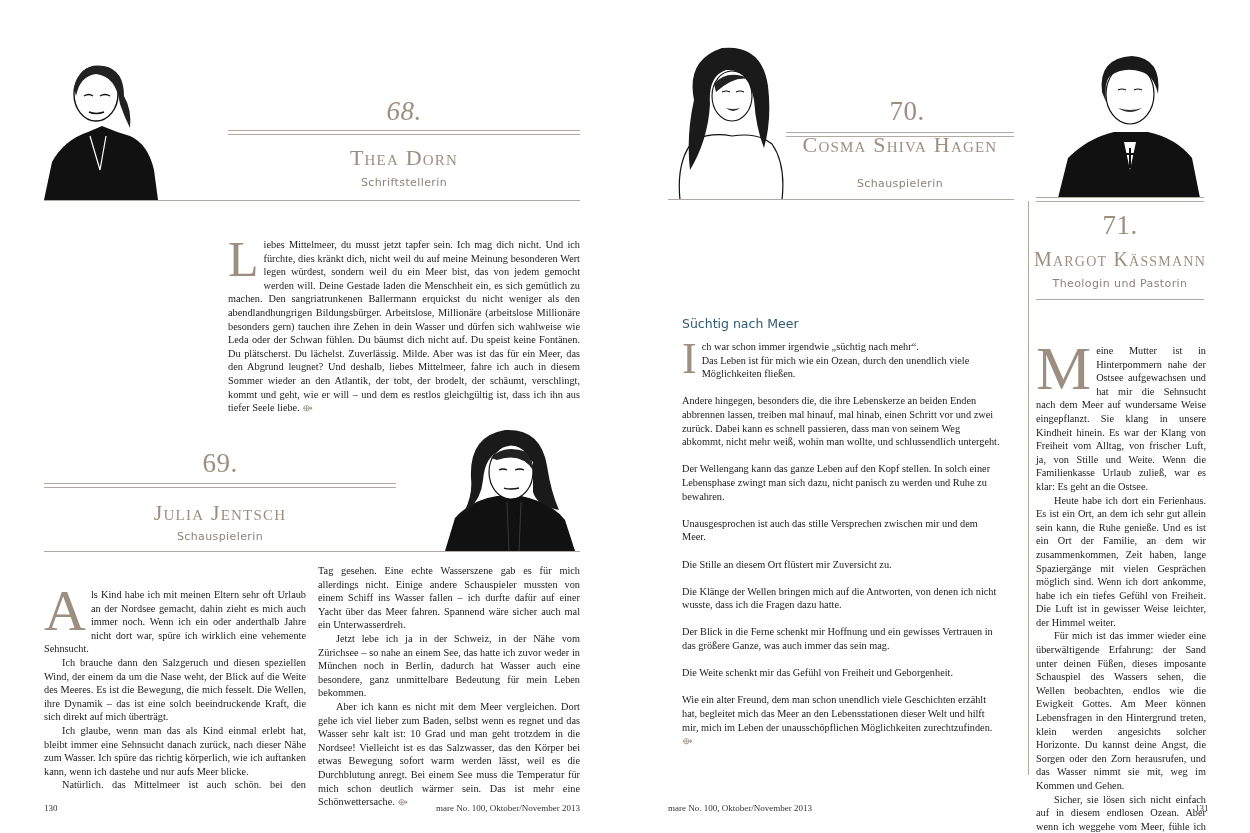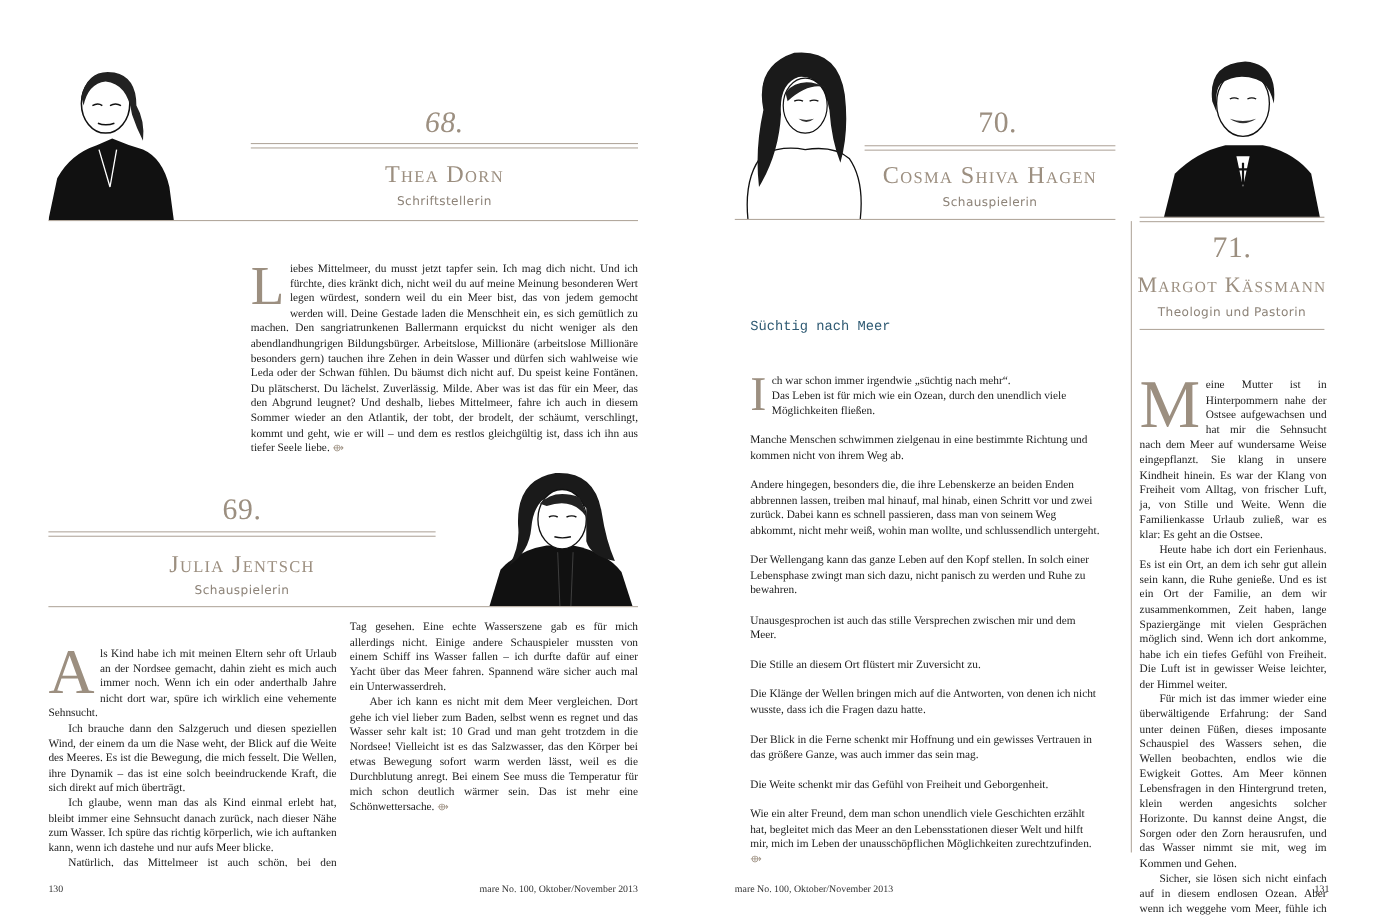--- a/index.html
+++ b/index.html
@@ -97,20 +97,21 @@
   </div>
 
   <div class="body" style="left:44px;top:588px;width:262px;height:200px;overflow:hidden;">
     <p class="first"><span class="drop big">A</span><span>ls Kind habe ich mit meinen Eltern sehr oft Urlaub an der Nordsee gemacht, dahin zieht es mich auch immer noch. Wenn ich ein oder anderthalb Jahre nicht dort war, spüre ich wirklich eine vehemente Sehnsucht.</span></p>
     <p>Ich brauche dann den Salzgeruch und diesen speziellen Wind, der einem da um die Nase weht, der Blick auf die Weite des Meeres. Es ist die Bewegung, die mich fesselt. Die Wellen, ihre Dynamik – das ist eine solch beeindruckende Kraft, die sich direkt auf mich überträgt.</p>
     <p>Ich glaube, wenn man das als Kind einmal erlebt hat, bleibt immer eine Sehnsucht danach zurück, nach dieser Nähe zum Wasser. Ich spüre das richtig körperlich, wie ich auftanken kann, wenn ich dastehe und nur aufs Meer blicke.</p>
     <p>Natürlich, das Mittelmeer ist auch schön, bei den Dreharbeiten zu meinem letzten Film habe ich es sechs Wochen lang jeden Tag gesehen. Eine echte Wasserszene gab es für mich allerdings nicht. Einige andere Schauspieler mussten von einem Schiff ins Wasser fallen – ich durfte dafür auf einer Yacht über das Meer fahren. Spannend wäre sicher auch mal ein Unterwasserdreh.</p>
   </div>
   <div class="body" style="left:318px;top:564px;width:262px;">
     <p class="first">Tag gesehen. Eine echte Wasserszene gab es für mich allerdings nicht. Einige andere Schauspieler mussten von einem Schiff ins Wasser fallen – ich durfte dafür auf einer Yacht über das Meer fahren. Spannend wäre sicher auch mal ein Unterwasserdreh.</p>
+    <p>Jetzt lebe ich ja in der Schweiz, in der Nähe vom Zürichsee – so nahe an einem See, das hatte ich zuvor weder in München noch in Berlin, dadurch hat Wasser auch eine besondere, ganz unmittelbare Bedeutung für mein Leben bekommen.</p>
     <p><span>Aber ich kann es nicht mit dem Meer vergleichen. Dort gehe ich viel lieber zum Baden, selbst wenn es regnet und das Wasser sehr kalt ist: 10 Grad und man geht trotzdem in die Nordsee! Vielleicht ist es das Salzwasser, das den Körper bei etwas Bewegung sofort warm werden lässt, weil es die Durchblutung anregt. Bei einem See muss die Temperatur für mich schon deutlich wärmer sein. Das ist mehr eine Schönwettersache.</span> <span class="end">⟴</span></p>
   </div>
 
   <div class="folio" style="left:44px;">130</div>
   <div class="folio" style="left:436px;">mare No. 100, Oktober/November 2013</div>
 </div>
 
 <div>
 
   <div class="portrait" style="left:672px;top:40px;width:120px;height:160px;">
@@ -119,21 +120,21 @@
       <path d="M22 60 Q14 20 50 8 Q90 4 96 46 Q100 80 92 108 Q84 88 82 60 Q76 28 54 30 Q36 36 38 64 Q36 100 18 130 Q14 96 22 60 Z" fill="#1a1a1a"></path>
       <ellipse cx="60" cy="56" rx="20" ry="25" fill="#fff" stroke="#111" stroke-width="1.1"></ellipse>
       <path d="M42 44 Q56 28 80 40 Q64 34 44 52 Z" fill="#222"></path>
       <path d="M50 52 Q54 50 58 52 M64 52 Q68 50 72 52" stroke="#111" stroke-width="1.2" fill="none"></path>
       <path d="M54 68 Q61 74 68 68 Q61 70 54 68 Z" fill="#333"></path>
     </svg>
   </div>
 
   <div class="num" style="left:800px;top:96px;width:214px;">70.</div>
   <div class="dbl" style="left:786px;top:132px;width:228px;"></div>
-  <div class="name" style="left:786px;top:146px;width:228px;">Cosma Shiva Hagen</div>
+  <div class="name" style="left:786px;top:132px;width:228px;">Cosma Shiva Hagen</div>
   <div class="role" style="left:786px;top:177px;width:228px;">Schauspielerin</div>
   <div class="rule" style="left:668px;top:199px;width:346px;"></div>
 
   <div class="portrait" style="left:1058px;top:52px;width:146px;height:146px;">
     <svg width="146" height="146" viewBox="0 0 146 146">
       <path d="M0 146 L10 106 Q30 86 56 80 L90 80 Q118 86 134 106 L142 146 Z" fill="#111"></path>
       <path d="M66 90 L78 90 L72 118 Z" fill="#fff"></path>
       <path d="M72 96 L72 116 M66 102 L78 102" stroke="#111" stroke-width="2"></path>
       <ellipse cx="72" cy="42" rx="24" ry="30" fill="#fff" stroke="#111" stroke-width="1.2"></ellipse>
       <path d="M44 40 Q40 6 74 4 Q104 6 100 42 Q96 24 84 20 Q66 14 52 24 Q46 30 48 50 Z" fill="#1a1a1a"></path>
@@ -142,26 +143,25 @@
     </svg>
   </div>
   <div class="dbl" style="left:1036px;top:197px;width:168px;"></div>
   <div class="vrule" style="left:1028px;top:201px;height:574px;"></div>
 
   <div class="num" style="left:1036px;top:210px;width:168px;">71.</div>
   <div class="name" style="left:1032px;top:248px;width:176px;font-size:20px;">Margot Kässmann</div>
   <div class="role" style="left:1036px;top:277px;width:168px;">Theologin und Pastorin</div>
   <div class="rule" style="left:1036px;top:299px;width:168px;"></div>
 
-  <div class="subhead" style="left:682px;top:290px;font-family:Liberation Mono, monospace;">Süchtig nach Meer</div>
+  <div class="subhead" style="left:682px;top:316px;">Süchtig nach Meer</div>
 
   <div class="free" style="left:682px;top:340px;width:320px;">
     <p style="white-space:pre-line;"><span class="drop" style="font-size:44px;line-height:36px;">I</span><span>ch war schon immer irgendwie „süchtig nach mehr“.
 Das Leben ist für mich wie ein Ozean, durch den unendlich viele Möglichkeiten fließen.</span></p>
-    <p>Manche Menschen schwimmen zielgenau in eine bestimmte Richtung und kommen nicht von ihrem Weg ab.</p>
     <p>Andere hingegen, besonders die, die ihre Lebenskerze an beiden Enden abbrennen lassen, treiben mal hinauf, mal hinab, einen Schritt vor und zwei zurück. Dabei kann es schnell passieren, dass man von seinem Weg abkommt, nicht mehr weiß, wohin man wollte, und schlussendlich untergeht.</p>
     <p>Der Wellengang kann das ganze Leben auf den Kopf stellen. In solch einer Lebensphase zwingt man sich dazu, nicht panisch zu werden und Ruhe zu bewahren.</p>
     <p>Unausgesprochen ist auch das stille Versprechen zwischen mir und dem Meer.</p>
     <p>Die Stille an diesem Ort flüstert mir Zuversicht zu.</p>
     <p>Die Klänge der Wellen bringen mich auf die Antworten, von denen ich nicht wusste, dass ich die Fragen dazu hatte.</p>
     <p>Der Blick in die Ferne schenkt mir Hoffnung und ein gewisses Vertrauen in das größere Ganze, was auch immer das sein mag.</p>
     <p>Die Weite schenkt mir das Gefühl von Freiheit und Geborgenheit.</p>
     <p><span>Wie ein alter Freund, dem man schon unendlich viele Geschichten erzählt hat, begleitet mich das Meer an den Lebensstationen dieser Welt und hilft mir, mich im Leben der unausschöpflichen Möglichkeiten zurechtzufinden.</span> <span class="end">⟴</span></p>
   </div>
 

